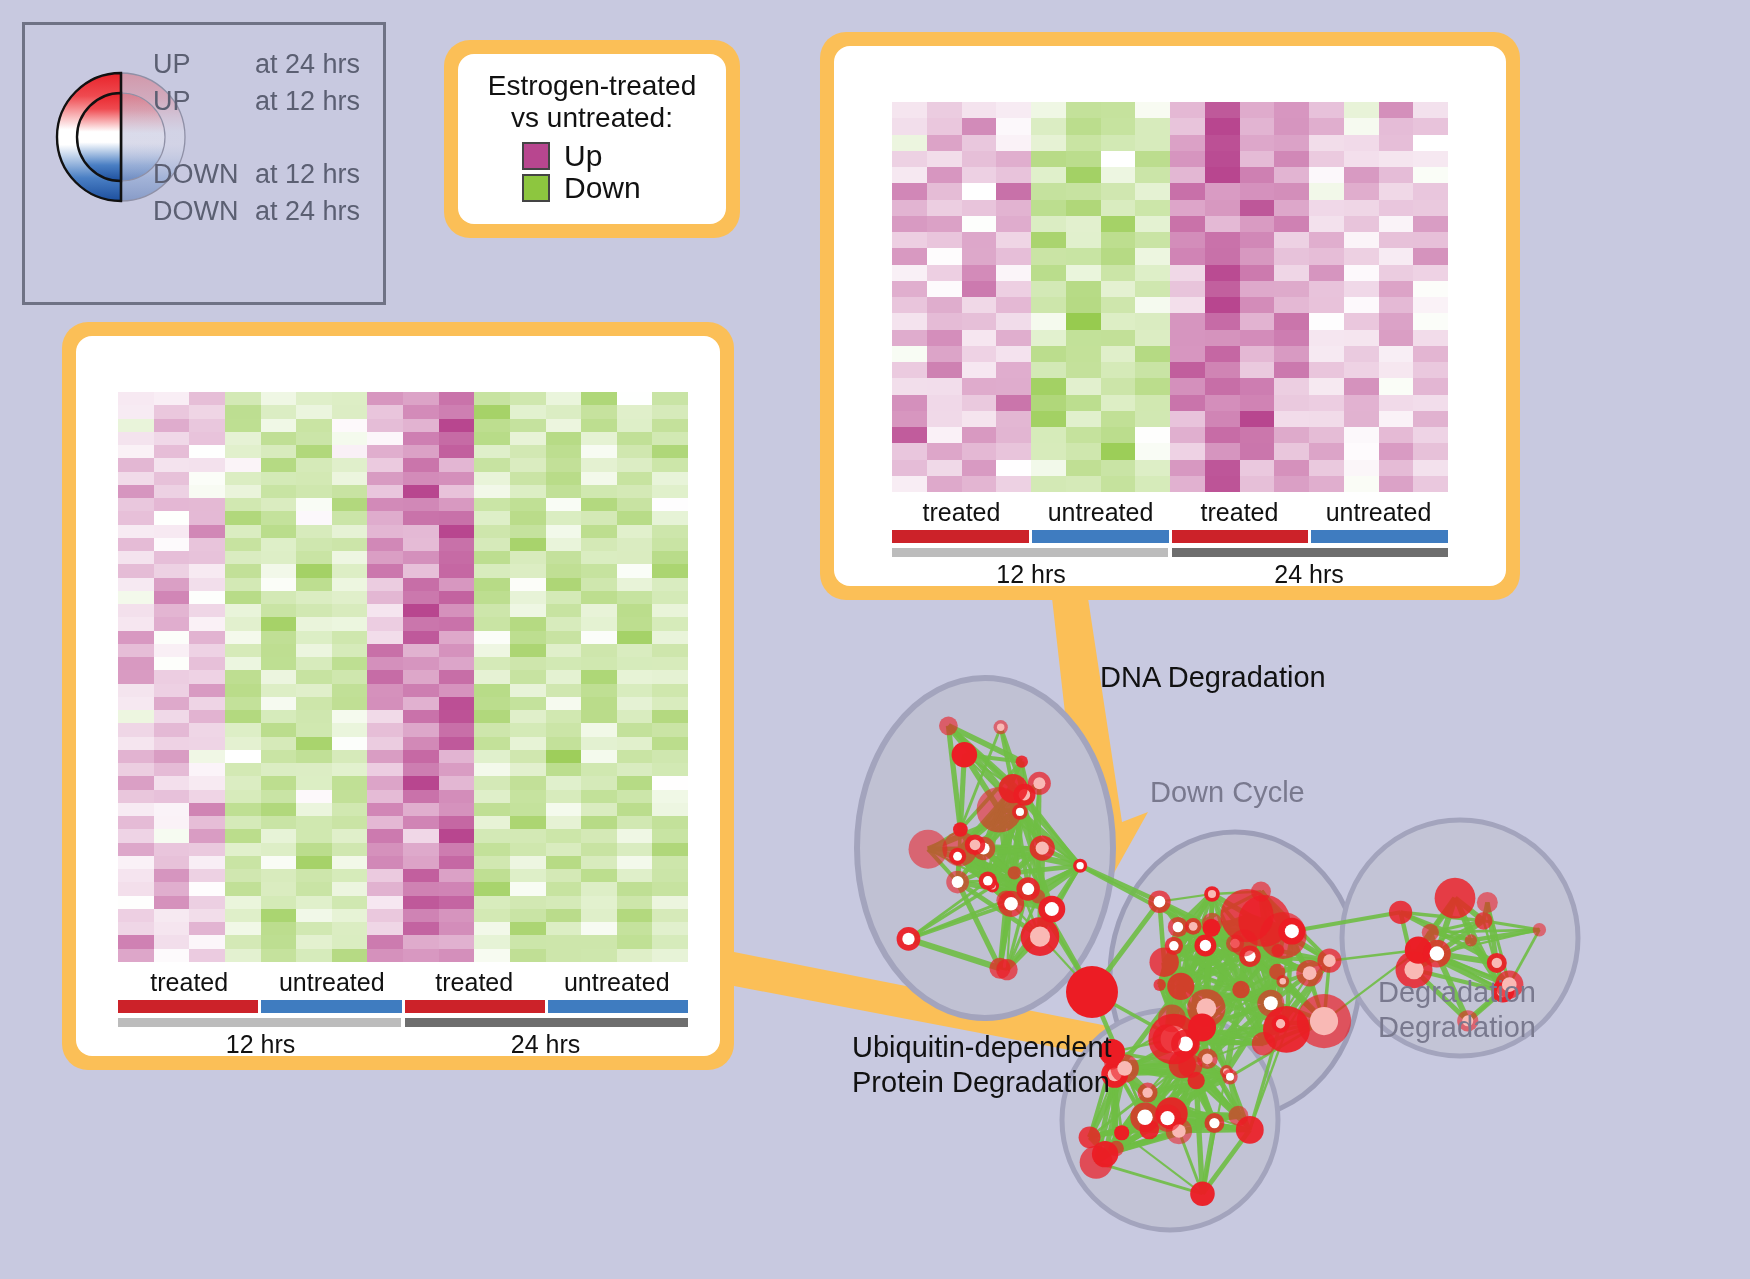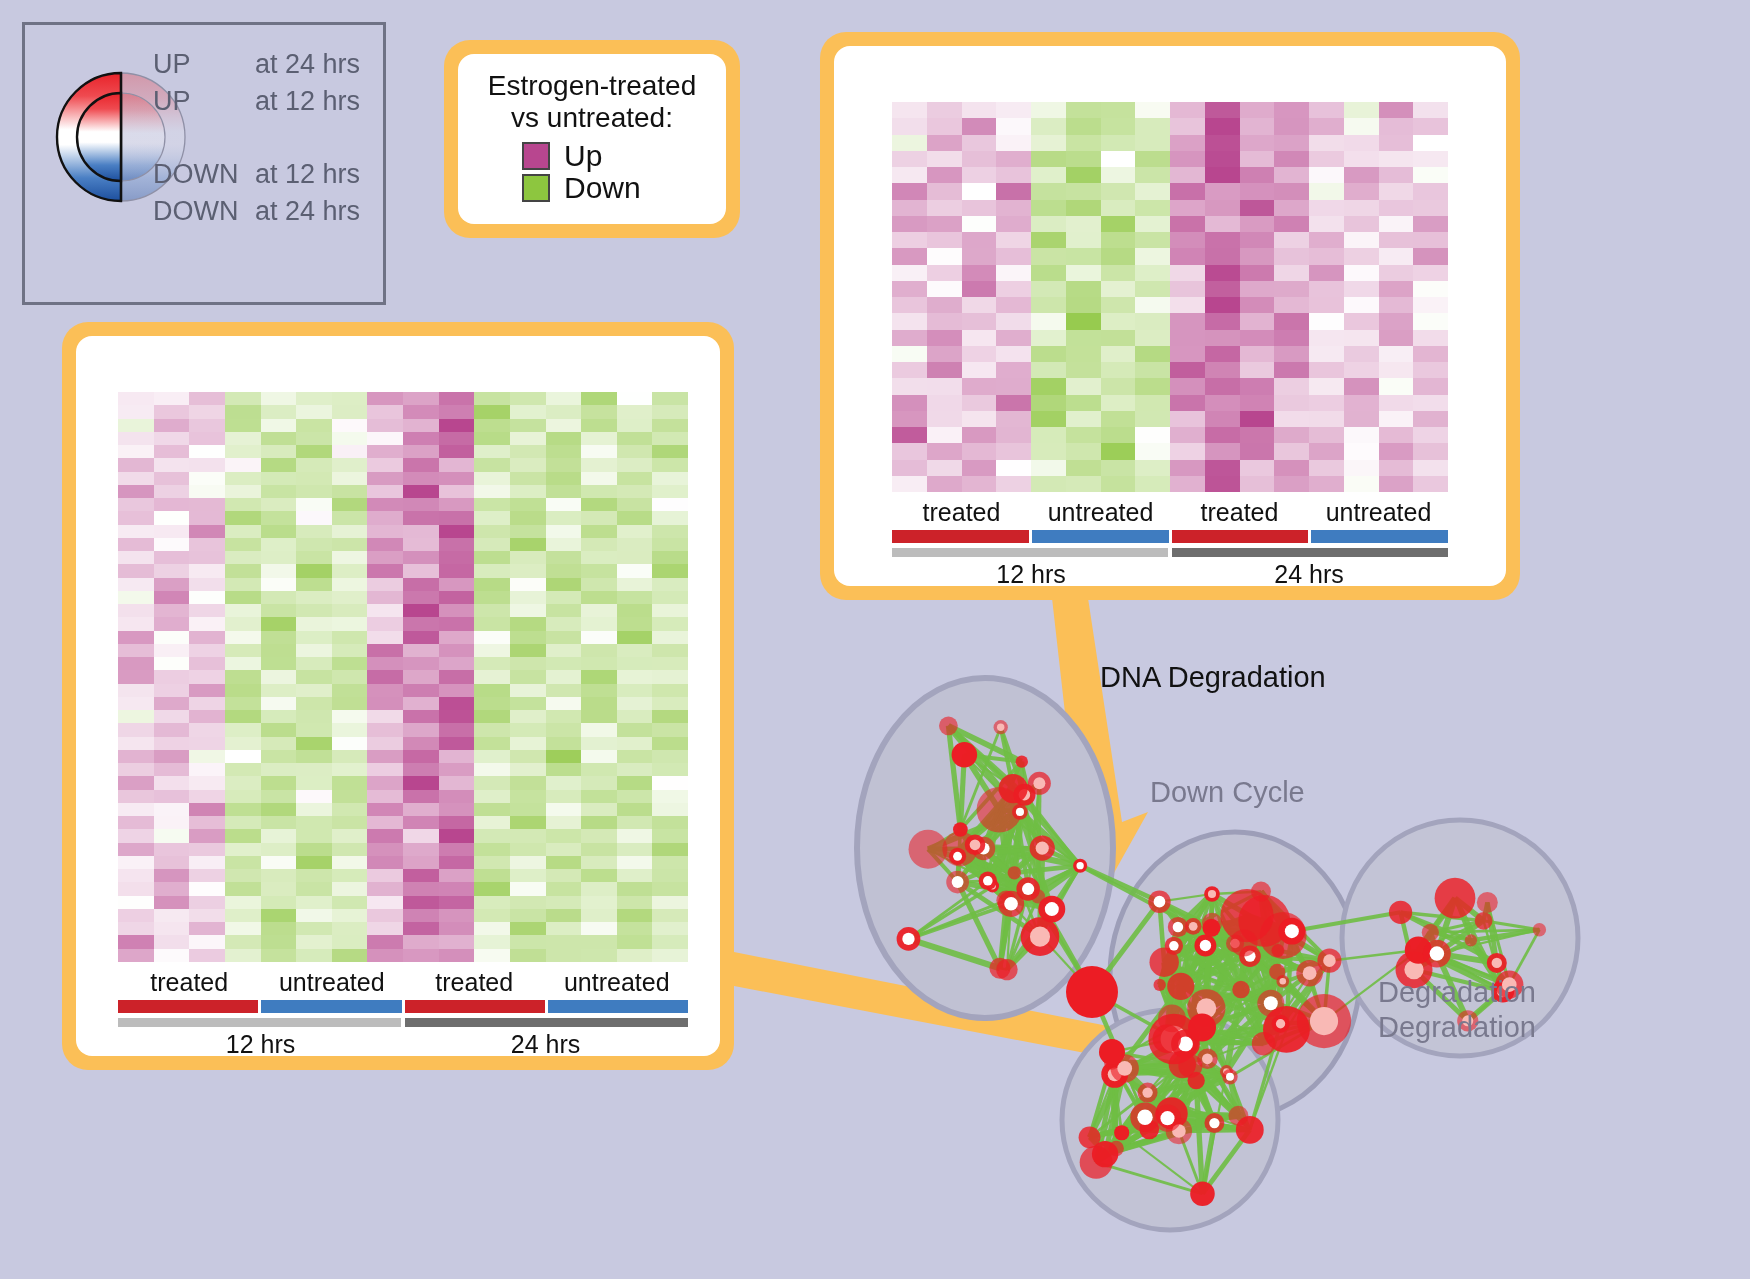--- a/index.html
+++ b/index.html
@@ -2246,15 +2246,19 @@
           </g>
         </g>
     </svg>
 
     <div class="net-label" id="label-dna">DNA Degradation</div>
     <div class="net-label" id="label-cellcycle">Down Cycle</div>
     <div class="net-label" id="label-microtubule">
       <div>Degradation</div>
       <div>Degradation</div>
     </div>
+    <div class="net-label" id="label-ubiquitin">
+      <div>Ubiquitin-dependent</div>
+      <div>Protein Degradation</div>
+    </div>
   </div>
 
 </div>
 
 </body></html>

